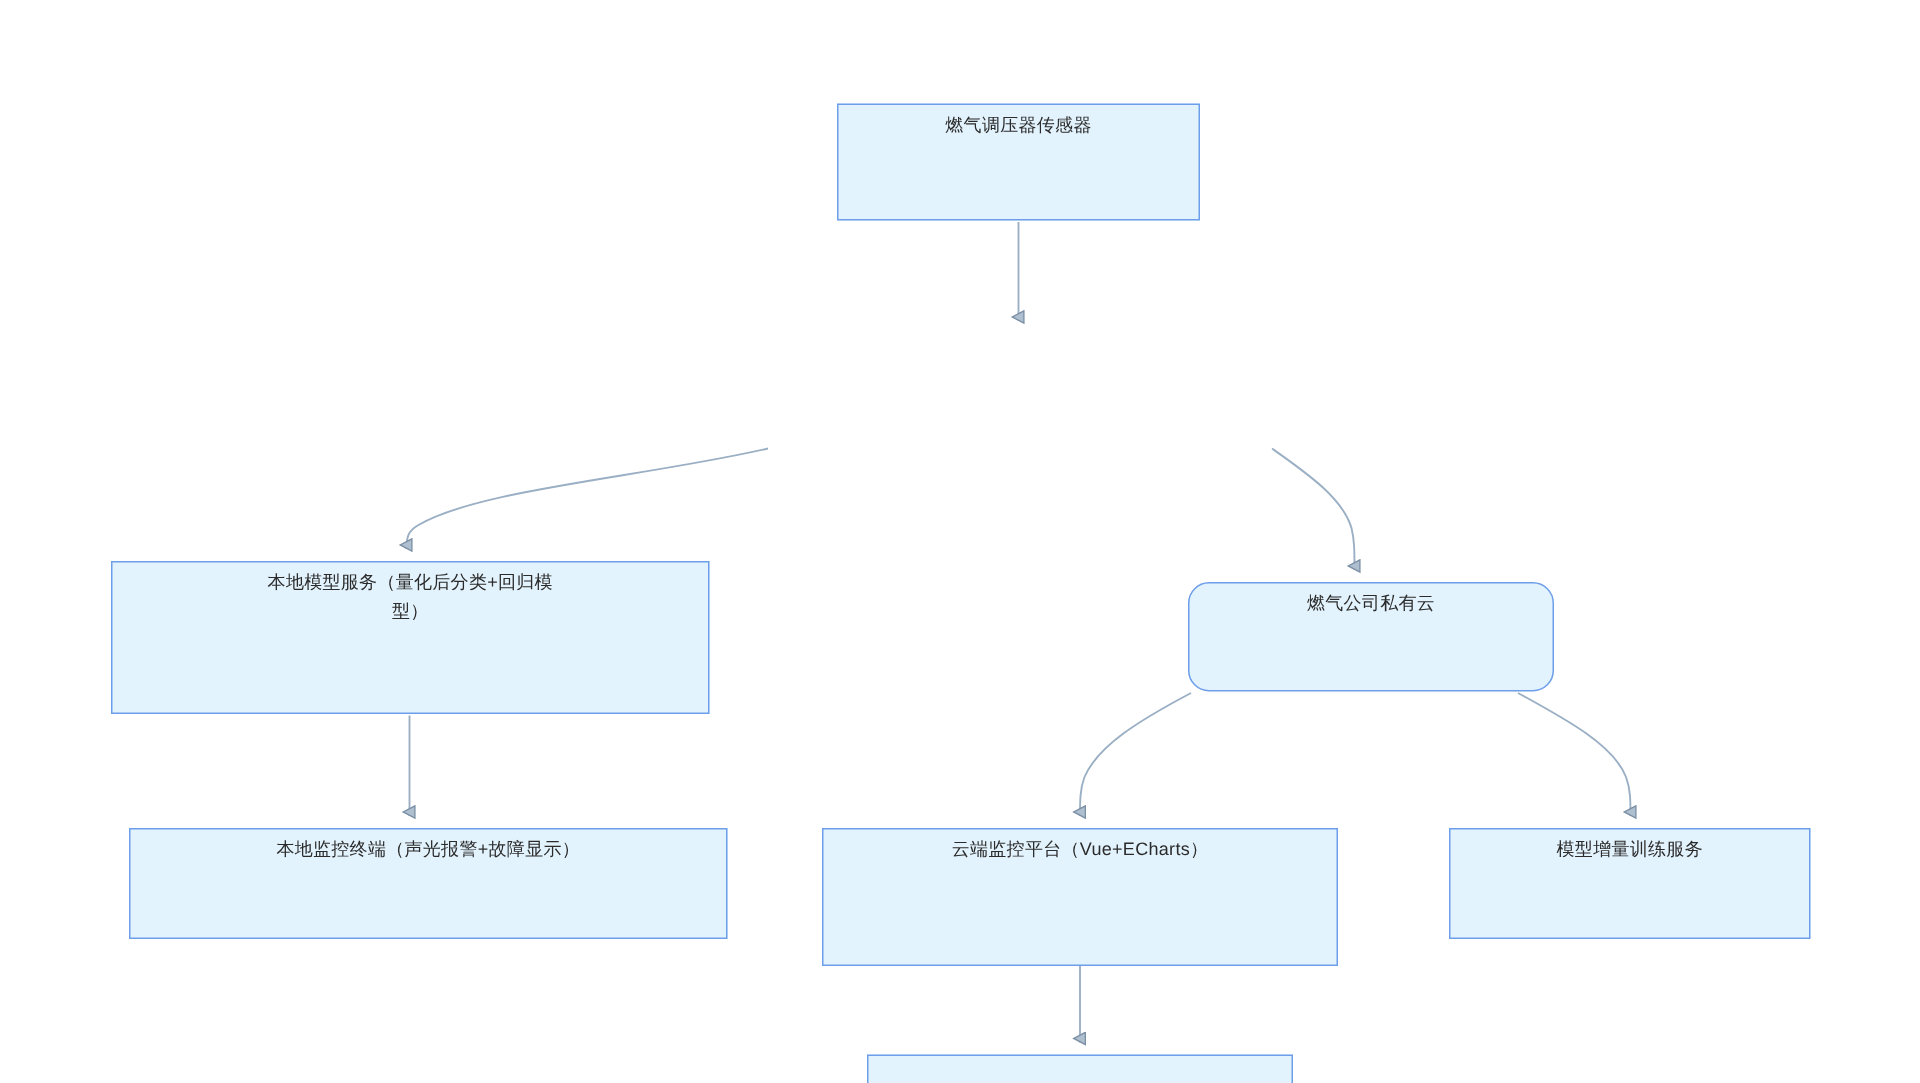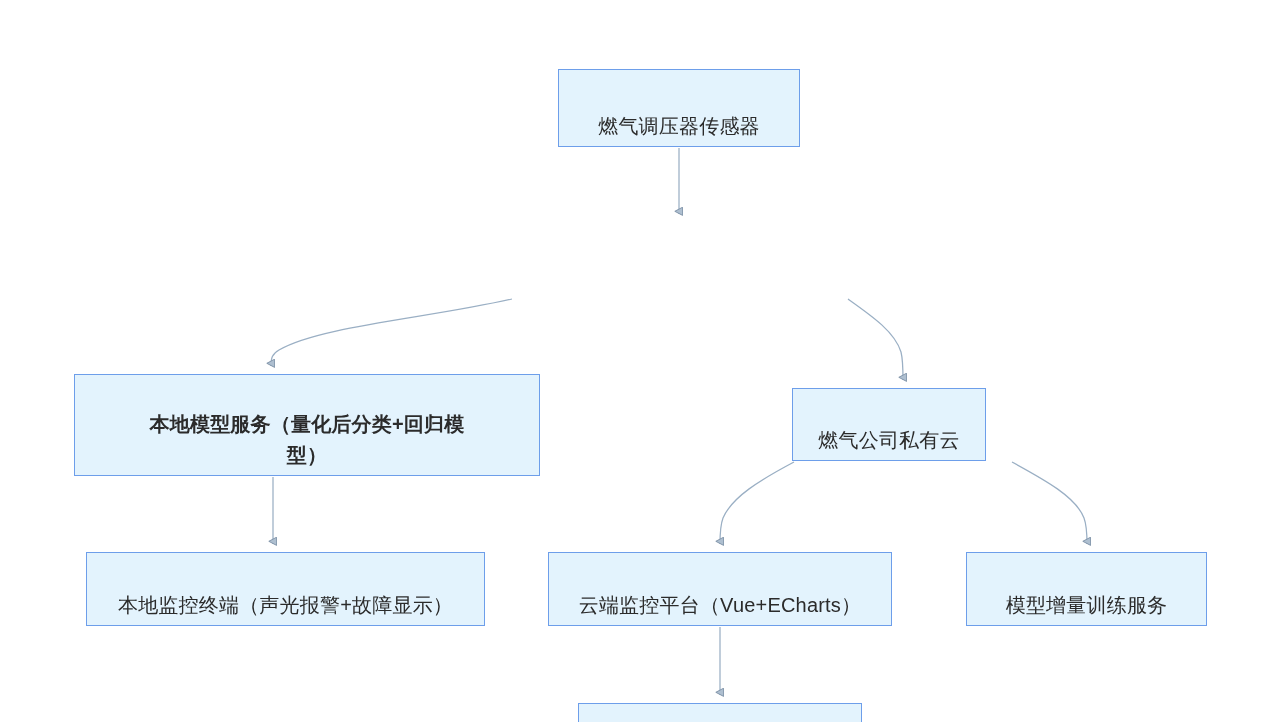--- a/index.html
+++ b/index.html
@@ -27,25 +27,25 @@
     width: 1280px;
     height: 722px;
     pointer-events: none;
   }
   .node {
     position: absolute;
     box-sizing: border-box;
     background: #e3f3fd;
     border: 1.6px solid #6d9eea;
     display: flex;
-    align-items: flex-end;
+    align-items: flex-start;
     justify-content: center;
     text-align: center;
     color: #2b2b2b;
-    font-size: 20px;
+    font-size: 12px;
     line-height: 1.55;
     letter-spacing: 0.2px;
     padding: 4px 10px;
     white-space: pre-line;
   }
   .node-label {
     display: block;
     width: 100%;
   }
 </style>
@@ -76,34 +76,34 @@
 
       <path d="M720,627 L720,695" marker-end="url(#arrowhead)"></path>
     </g>
   </svg>
 
   <div class="node" style="left:558px; top:69px; width:242px; height:78px;">
     <span class="node-label">燃气调压器传感器</span>
   </div>
 
 
-  <div class="node" style="left:74px; top:374px; width:466px; height:102px;font-weight:bold;">
+  <div class="node" style="left:74px; top:374px; width:399px; height:102px;">
     <span class="node-label">本地模型服务（量化后分类+回归模
 型）</span>
   </div>
 
-  <div class="node" style="left:792px; top:388px; width:194px; height:73px;">
+  <div class="node" style="left:792px; top:388px; width:244px; height:73px;border-radius:14px;">
     <span class="node-label">燃气公司私有云</span>
   </div>
 
   <div class="node" style="left:74px; top:552px; width:399px; height:74px;margin-left:12px;">
     <span class="node-label">本地监控终端（声光报警+故障显示）</span>
   </div>
 
-  <div class="node" style="left:548px; top:552px; width:344px; height:74px;">
+  <div class="node" style="left:548px; top:552px; width:344px; height:92px;">
     <span class="node-label">云端监控平台（Vue+ECharts）</span>
   </div>
 
   <div class="node" style="left:966px; top:552px; width:241px; height:74px;">
     <span class="node-label">模型增量训练服务</span>
   </div>
 
   <div class="node" style="left:578px; top:703px; width:284px; height:74px;">
     <span class="node-label"></span>
   </div>

